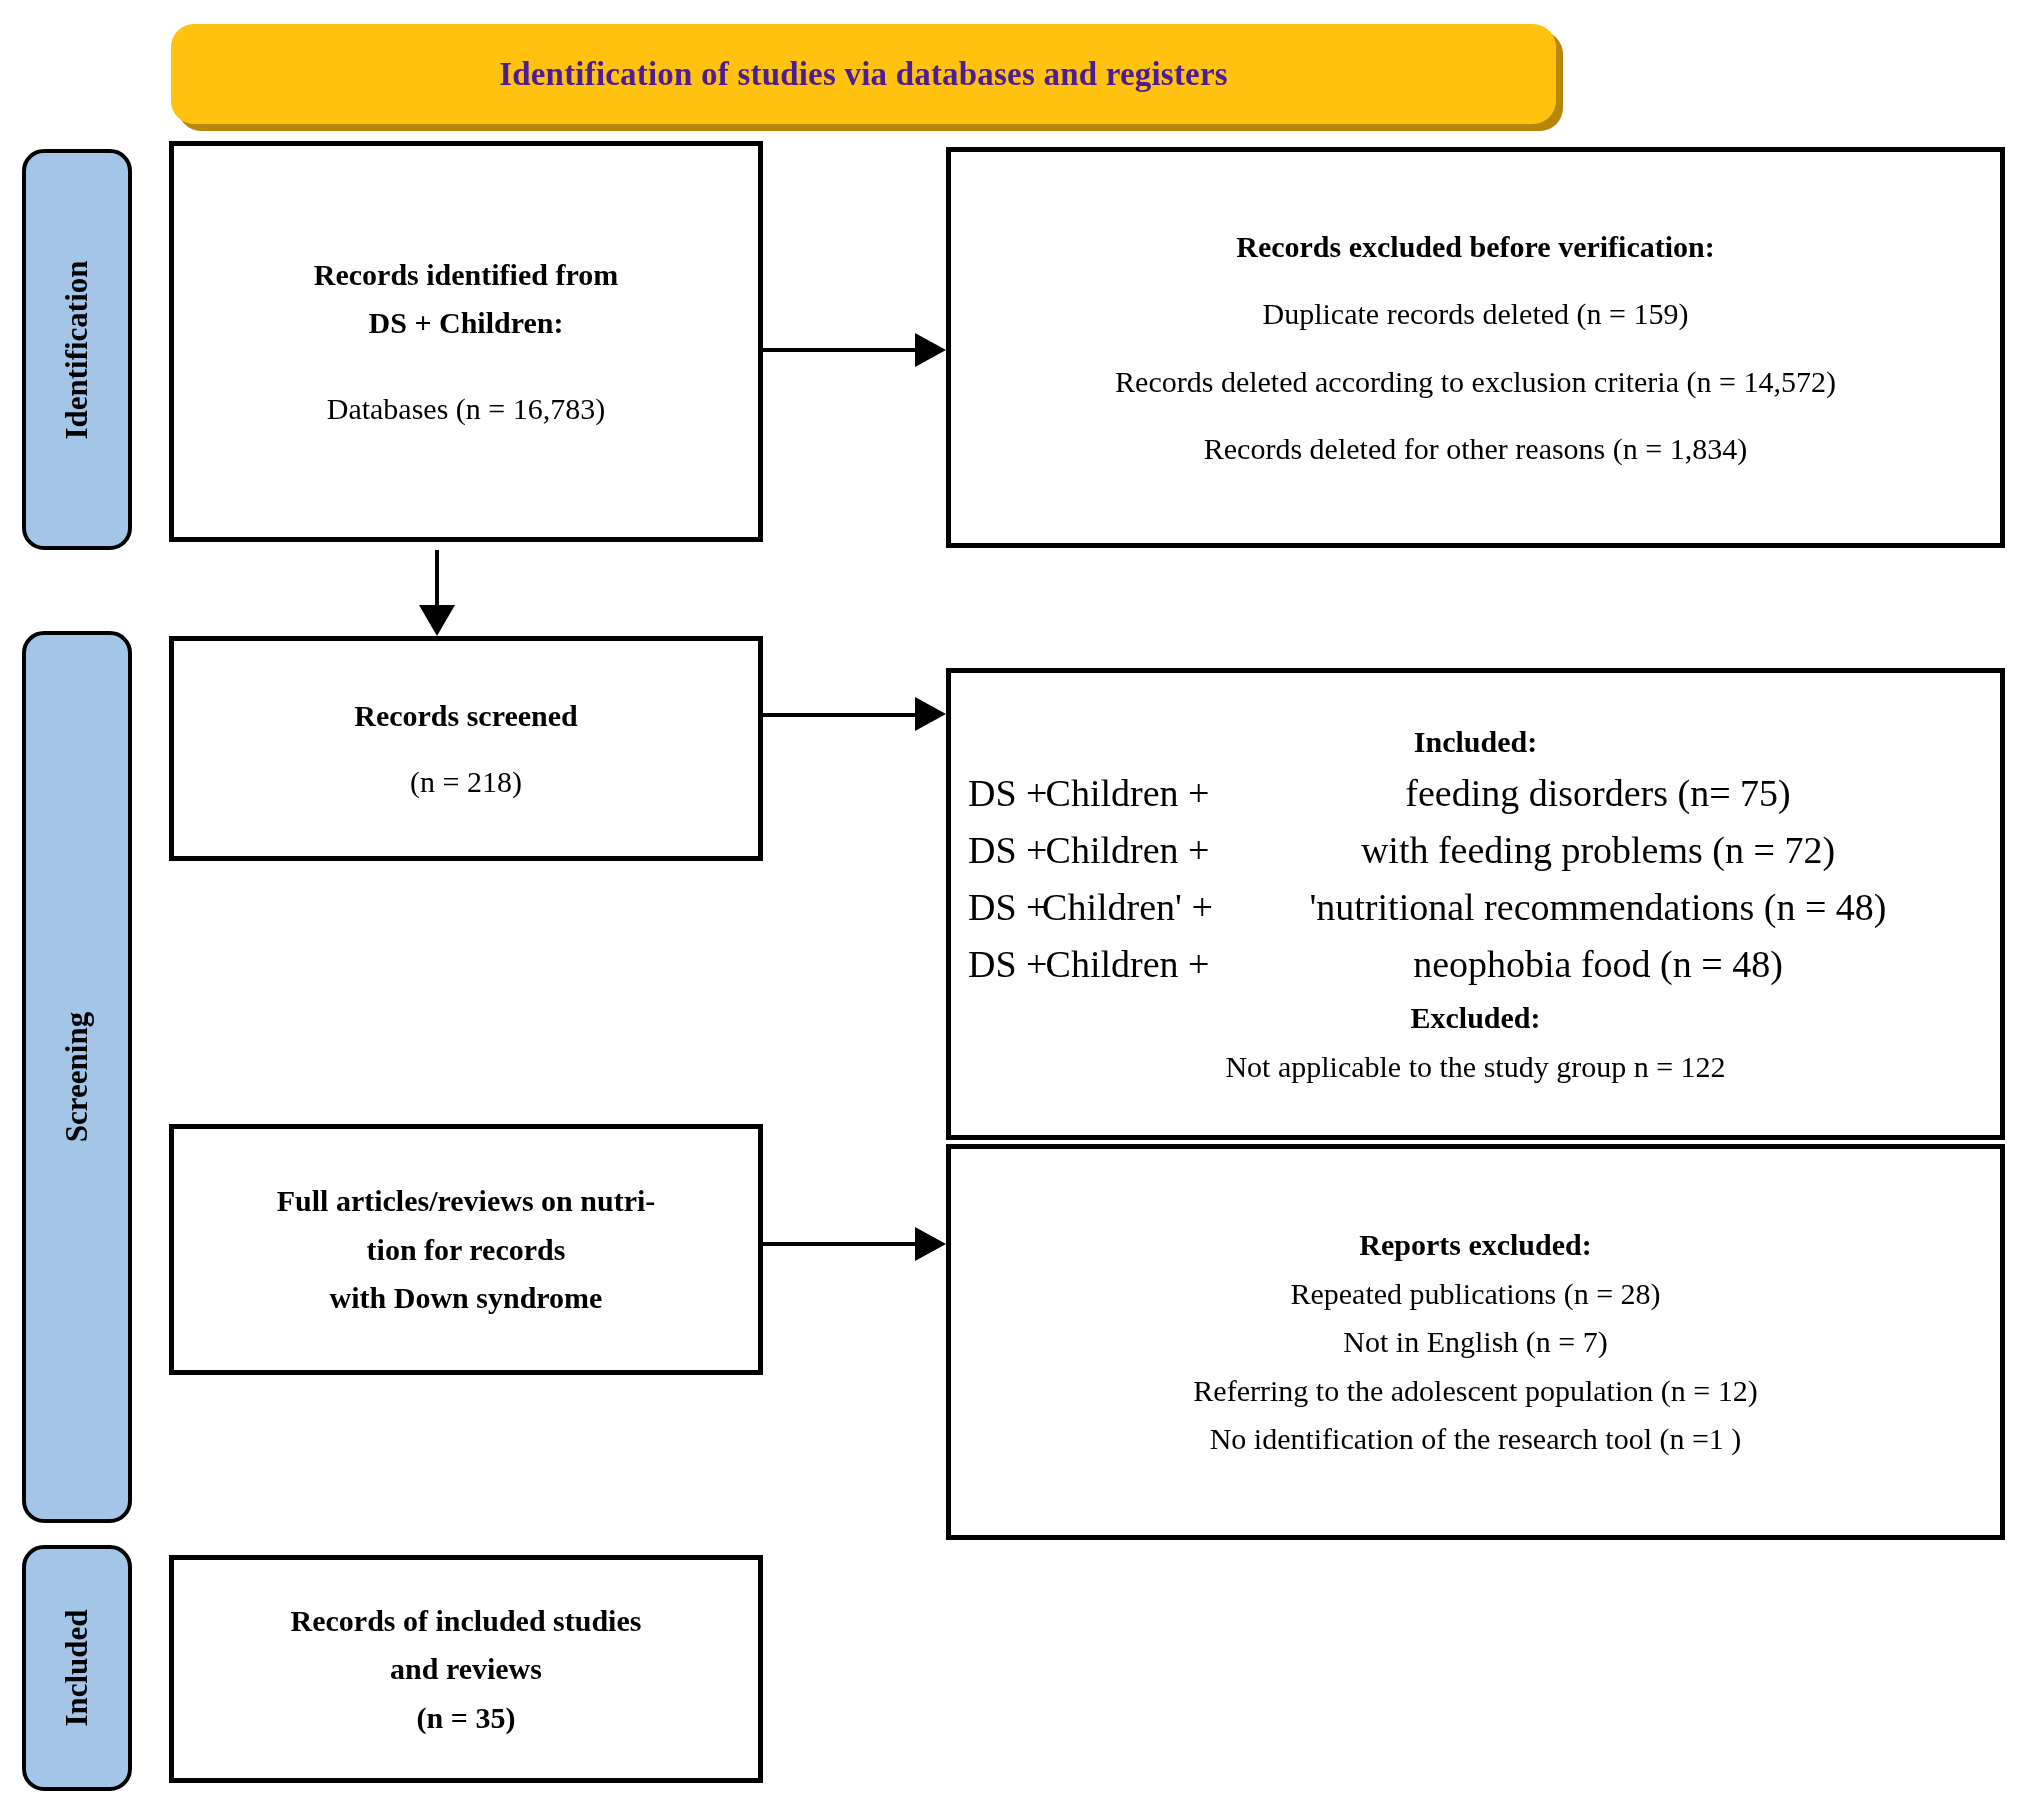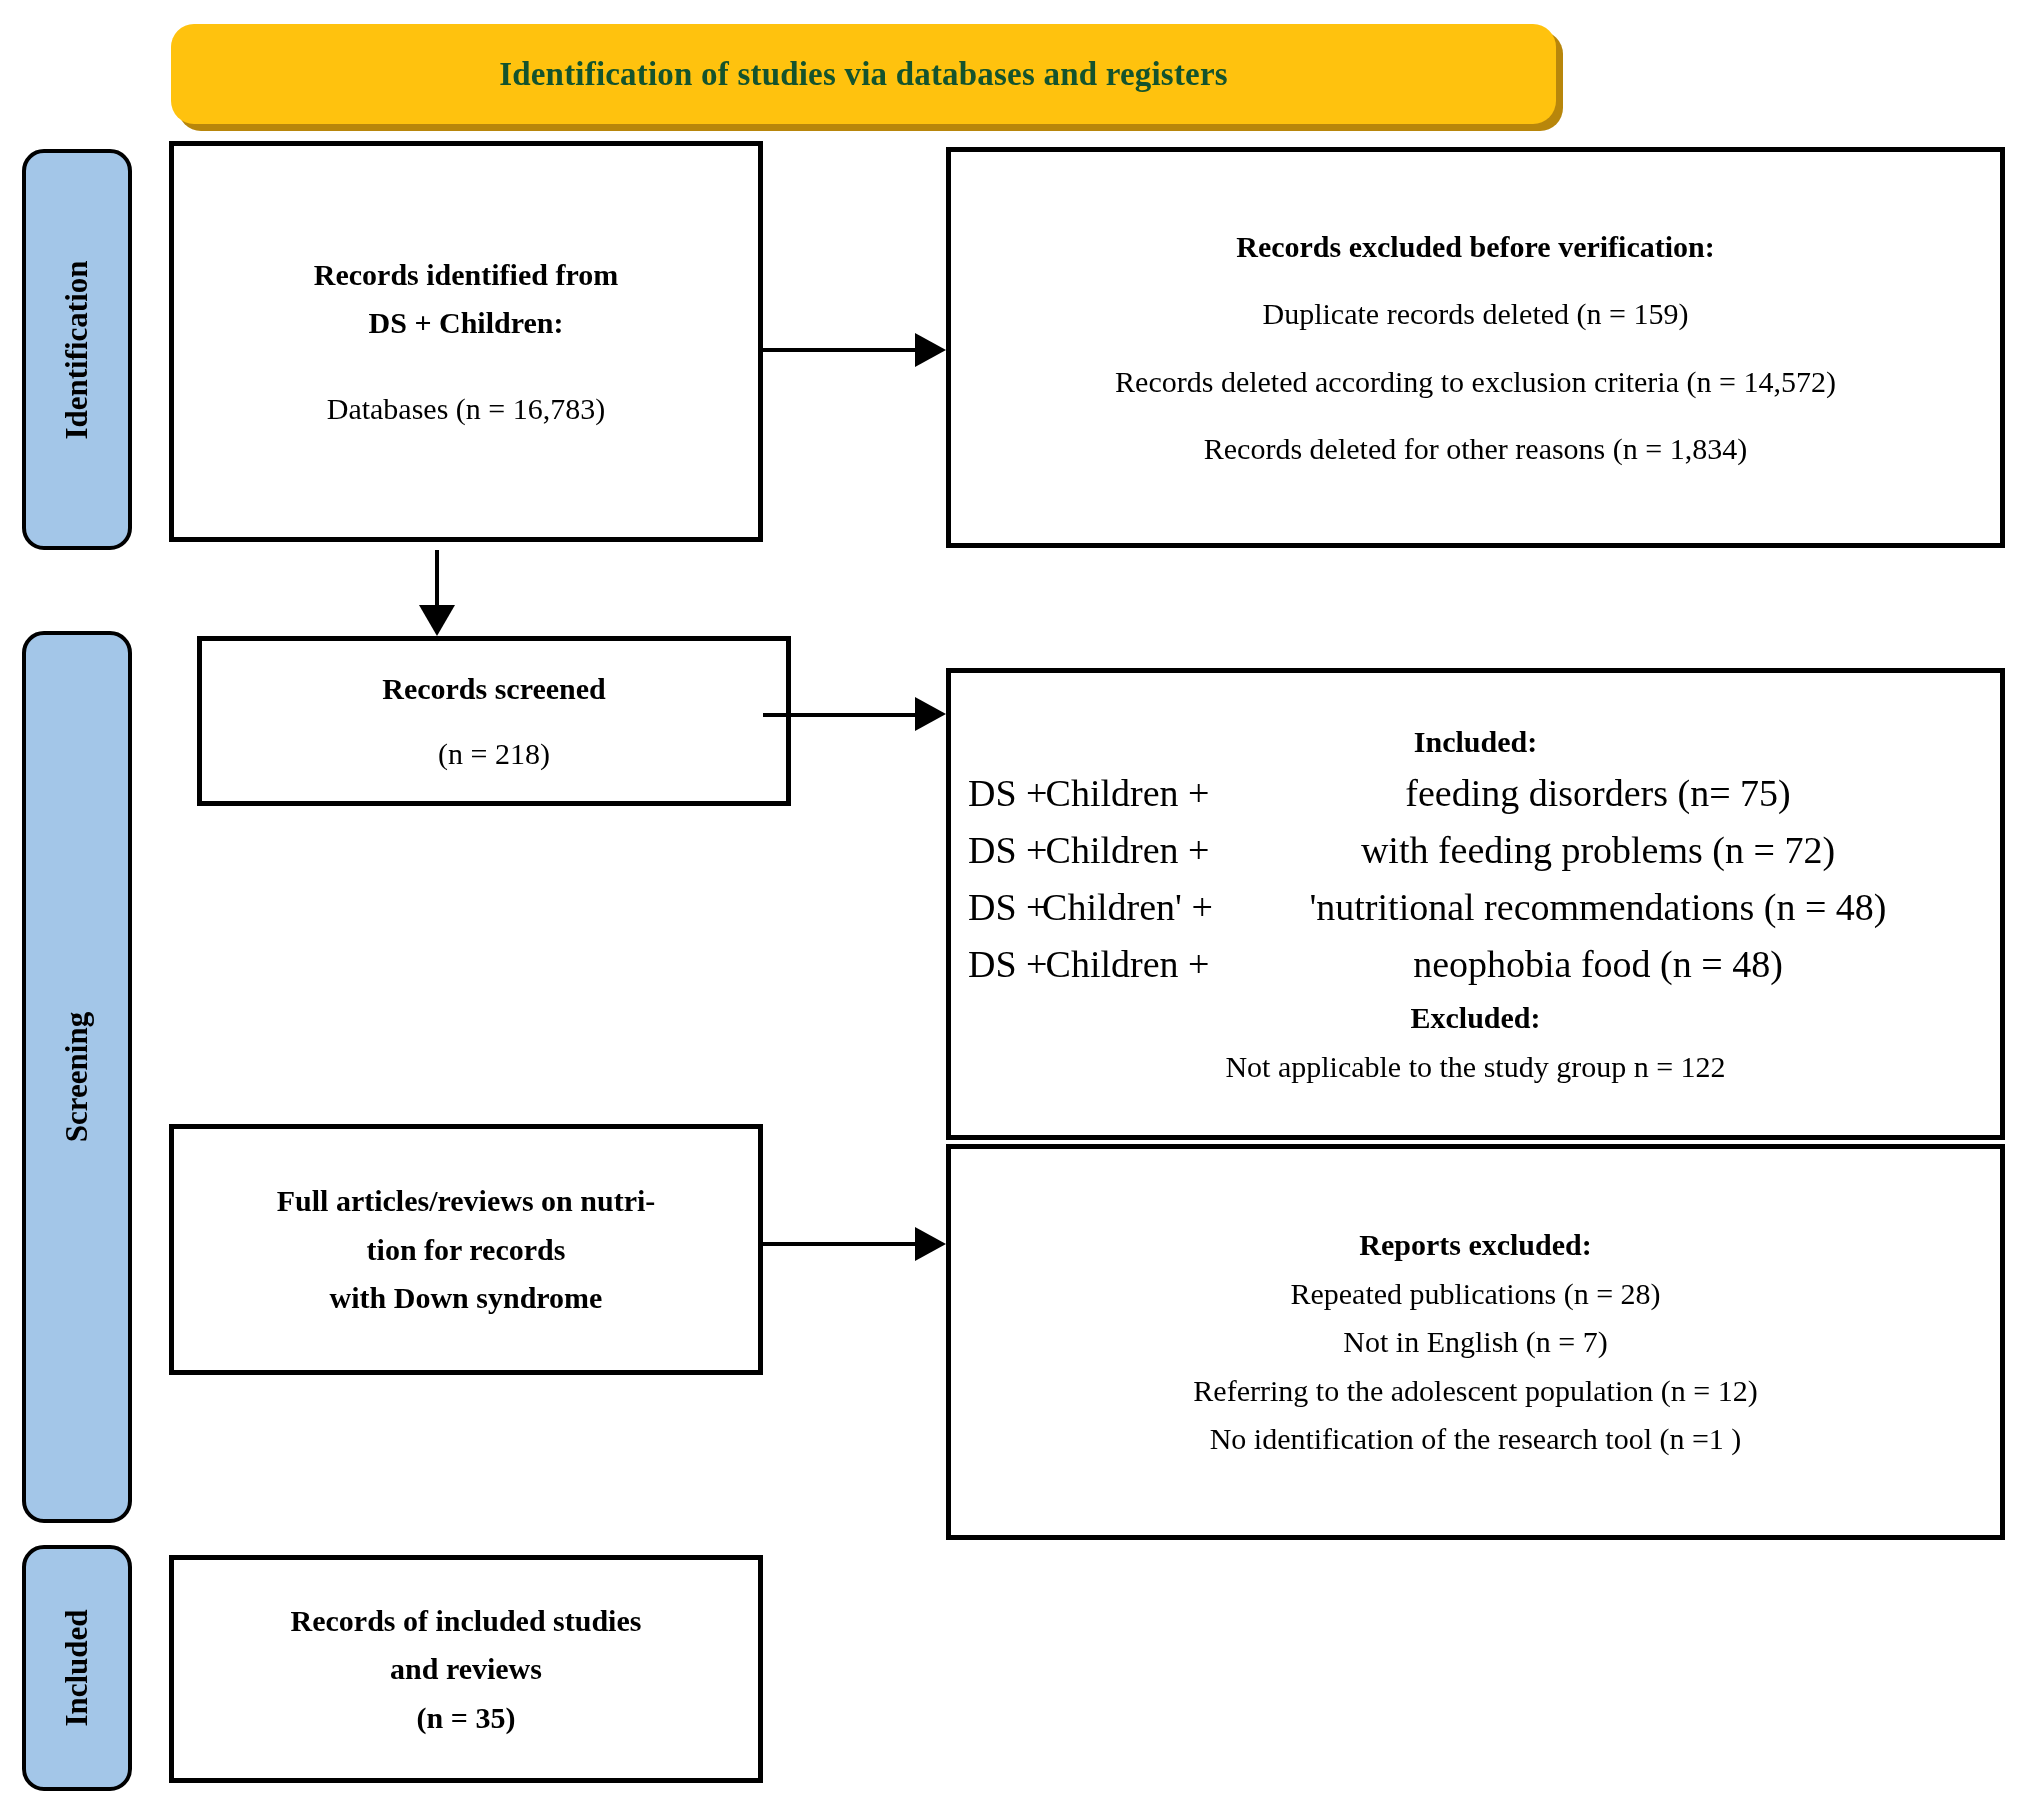--- a/index.html
+++ b/index.html
@@ -26,21 +26,21 @@
     background: #FFC20E;
     border-radius: 23px;
     box-shadow: 7px 7px 0 0 #B8860B;
     display: flex;
     align-items: center;
     justify-content: center;
   }
   .banner-text {
     font-size: 33px;
     font-weight: bold;
-    color: #14532d;
+    color: #4c1d95;
     letter-spacing: 0.2px;
     text-align: left;
   }
 
   
   .stage {
     position: absolute;
     background: #A3C6E8;
     border: 4.5px solid #000000;
     border-radius: 22px;
@@ -78,21 +78,21 @@
     white-space: pre-wrap;
   }
   .line.b { font-weight: bold; }
   .spacer-sm { height: 17px; }
   .spacer-md { height: 36px; }
   .spacer-lg { height: 54px; }
 
   
   #box-identified   { left: 169px;  top: 141px;  width: 594px; height: 401px; }
   #box-excluded-pre { left: 946px; top: 147px;  width: 1059px; height: 401px; }
-  #box-screened     { left: 169px;  top: 636px; width: 594px; height: 170px; margin-left: 28px; }
+  #box-screened     { left: 169px;  top: 636px; width: 594px; height: 225px; }
   #box-incl-excl    { left: 946px; top: 636px; width: 1059px; height: 472px; margin-top: 32px; }
   #box-fulltext     { left: 169px;  top: 1124px; width: 594px; height: 251px; }
   #box-reports-excl { left: 946px; top: 1144px; width: 1059px; height: 396px; }
   #box-final        { left: 169px;  top: 1555px; width: 594px; height: 228px; }
 
   
   .vcenter {
     height: 100%;
     display: flex;
     flex-direction: column;

